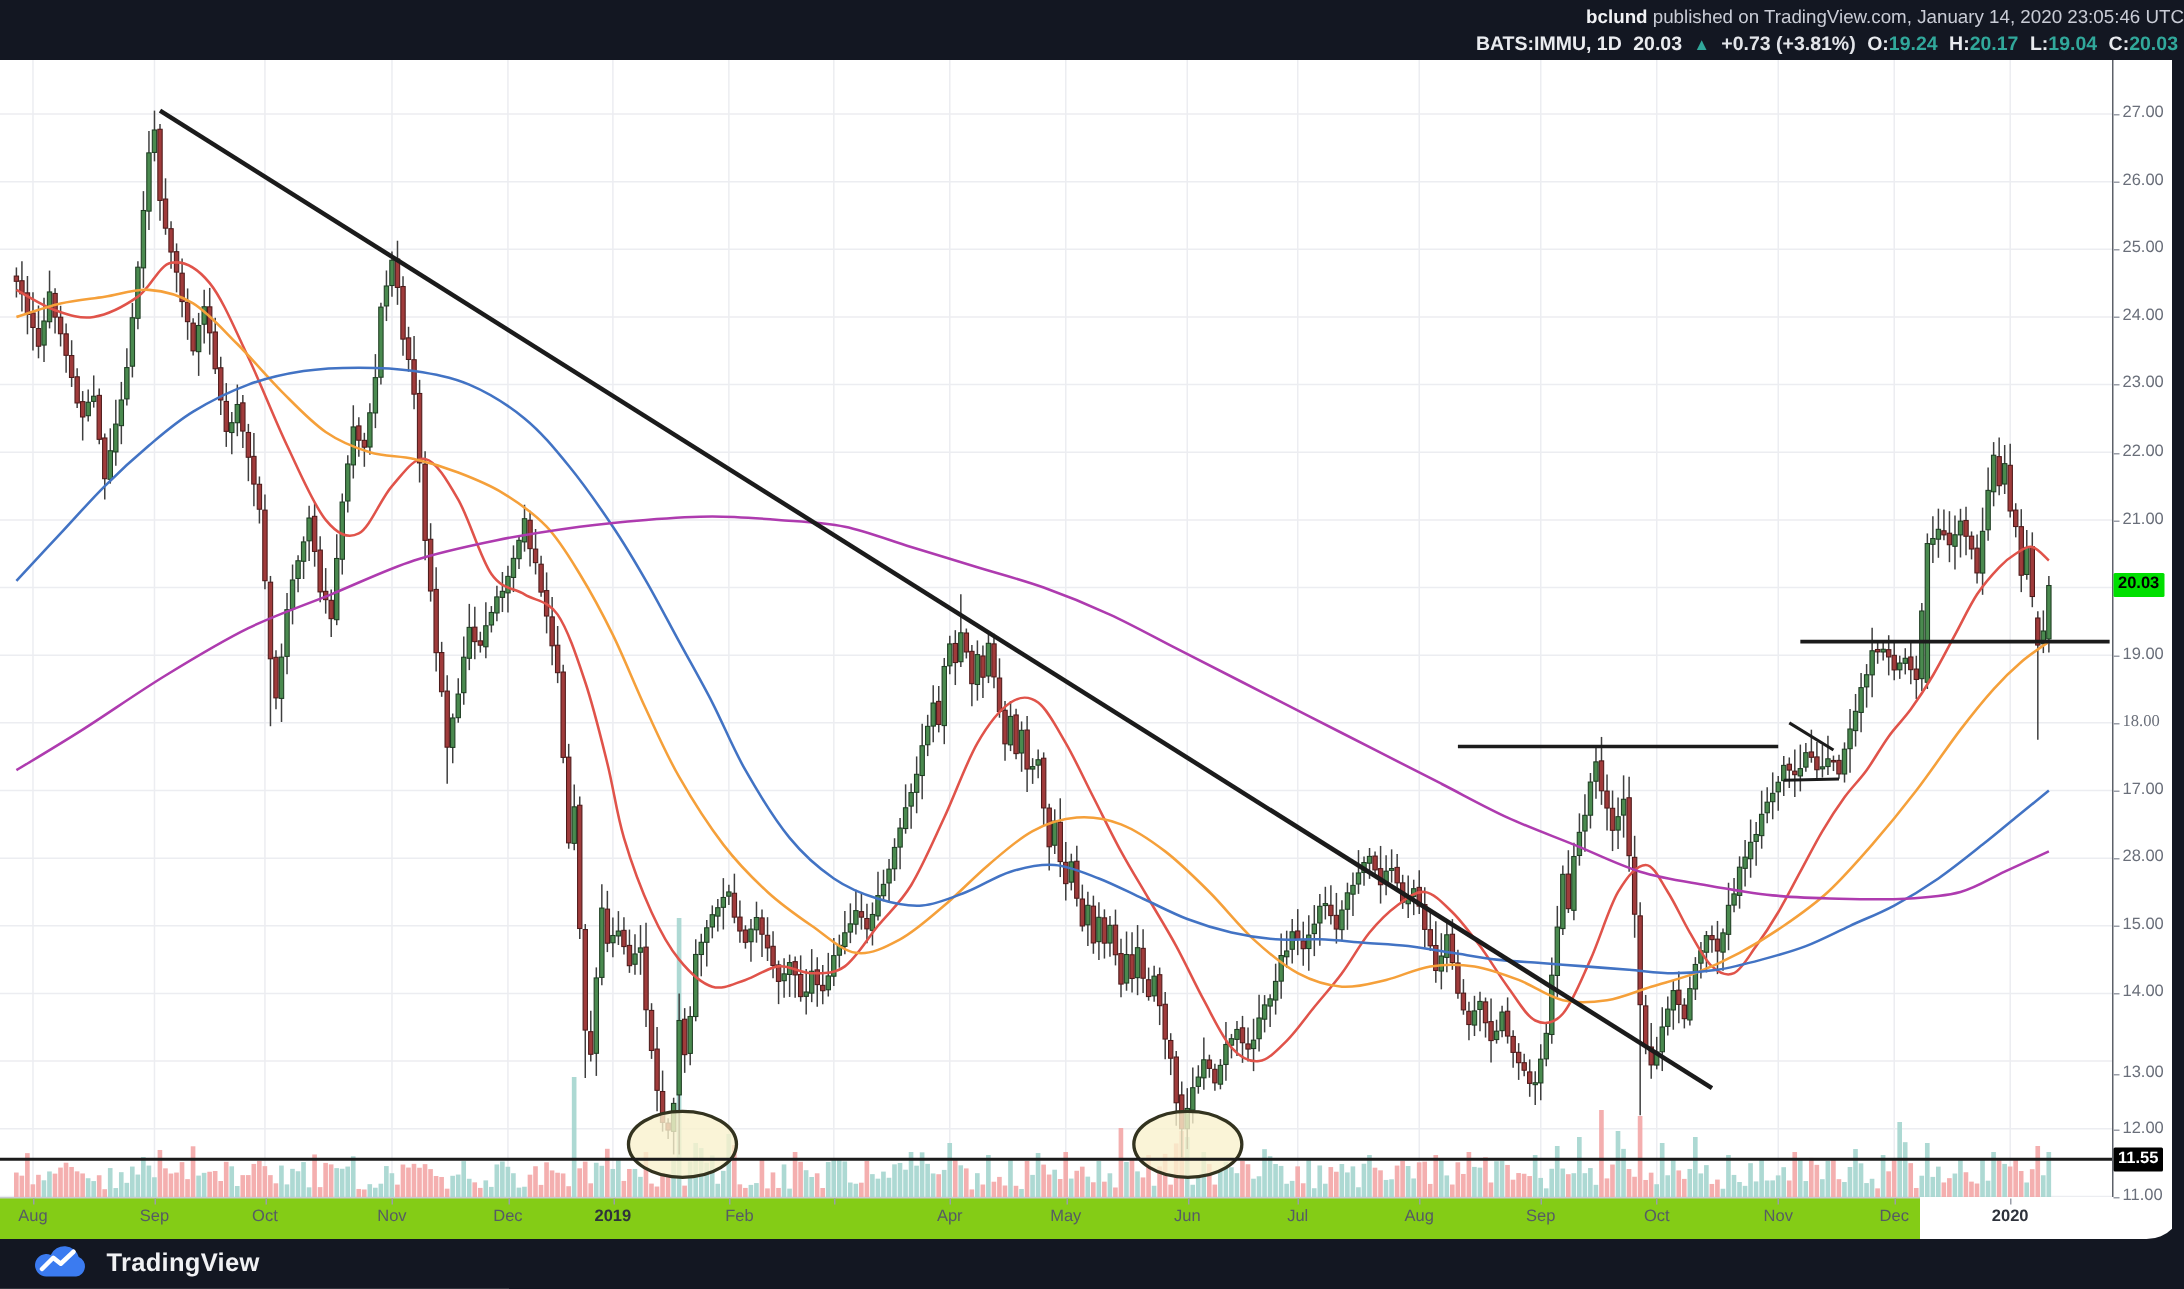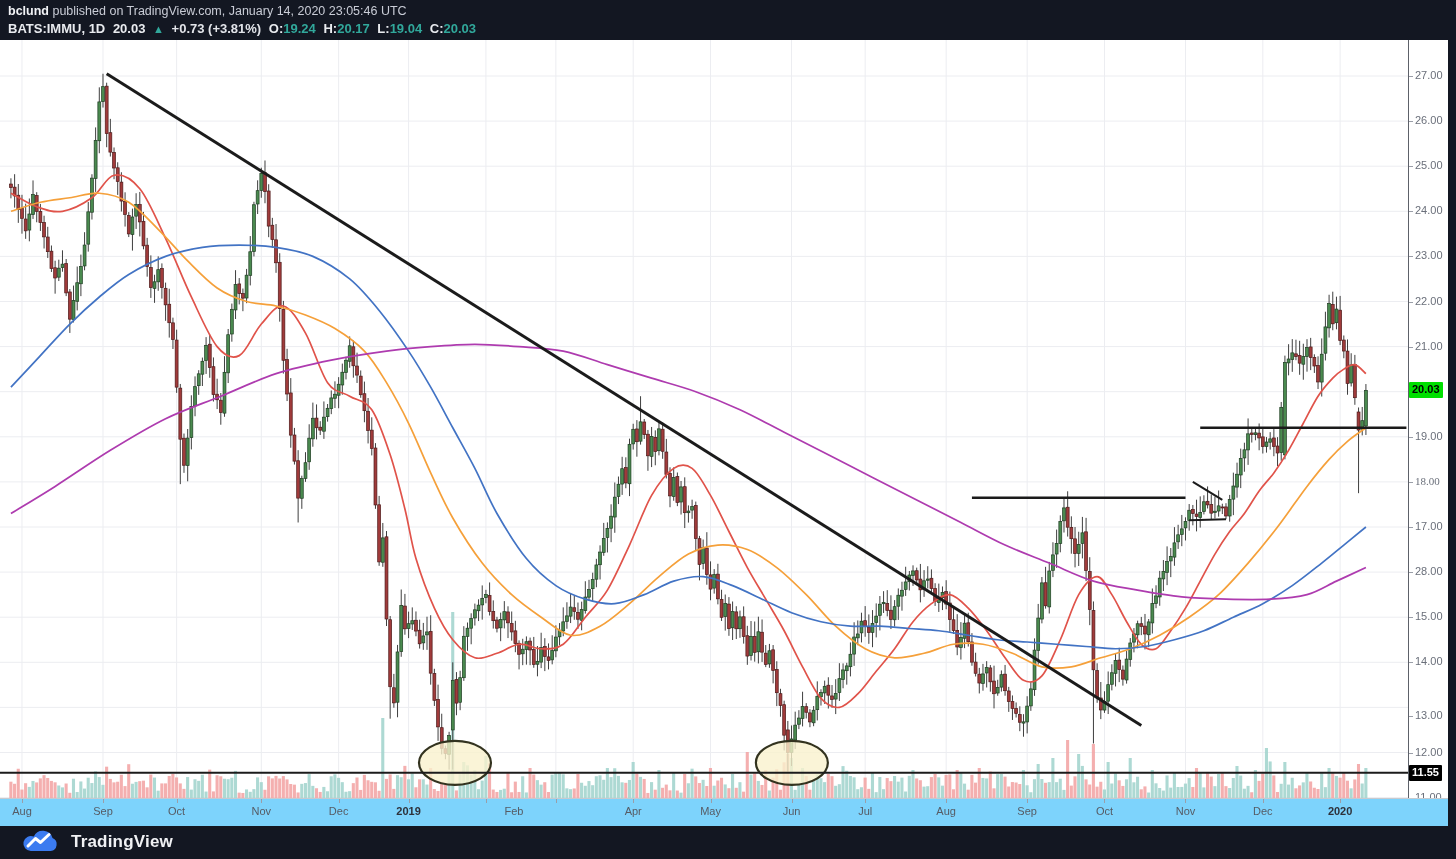--- a/index.html
+++ b/index.html
@@ -1,37 +1,37 @@
 <!DOCTYPE html>
 <html><head>
 <meta charset="utf-8">
 <style>
   html,body{margin:0;padding:0;background:#0d1017;}
   *{box-sizing:border-box;}
   .app{position:relative;width:1456px;height:859px;background:#131722;
        font-family:"Liberation Sans","DejaVu Sans",sans-serif;overflow:hidden;}
   
-  .pub-header{position:absolute;left:0;top:0;width:1456px;height:40px;background:#131722;padding:3px 0 0 8px;}
+  .pub-header{position:absolute;left:0;top:0;width:1456px;height:40px;background:#131722;padding:3px 0 0 8px;text-align:right;}
   .pub-line1{font-size:12.5px;color:#c9ccd6;line-height:17px;white-space:nowrap;}
   .pub-line1 .author{color:#f1f2f5;font-weight:700;}
   .pub-line2{font-size:13px;font-weight:700;color:#e9ebef;line-height:18px;white-space:nowrap;}
   .pub-line2 span{margin-right:4px;}
   .pub-line2 .teal{color:#31a89b;}
   .pub-line2 .chg{color:#e2e4e9;font-weight:600;}
   .pub-line2 .arr{font-size:11px;}
   
   .chart-wrap{position:absolute;left:0;top:40px;width:1456px;height:786px;background:#ffffff;border-radius:25px;}
   #plot{position:absolute;left:0;top:0;width:1408px;height:758px;display:block;background:#ffffff;}
   .price-axis{position:absolute;left:1408px;top:0;width:40px;height:758px;background:#ffffff;
               border-left:1px solid #5d6169;}
   .pt{position:absolute;left:6px;font-size:11px;color:#6a6f7a;white-space:nowrap;}
   .pt::before{content:"";position:absolute;left:-6px;top:7px;width:4px;height:1px;background:#9a9ea8;}
   .badge{position:absolute;left:0px;height:16px;font-size:11px;font-weight:700;
          padding:1px 3px 0 3px;border-radius:1px;white-space:nowrap;}
-  .time-axis{position:absolute;left:0;top:758px;width:1448px;height:28px;background:#7dd3fc;
+  .time-axis{position:absolute;left:0;top:758px;width:1280px;height:28px;background:#84cc16;
              border-top:1px solid #c7cacF;}
   .tt{position:absolute;top:6px;font-size:11px;color:#565b64;transform:translateX(-50%);white-space:nowrap;}
   .tt.major{color:#2e323b;font-weight:700;}
   .tick-stub{position:absolute;top:0;width:1px;height:4px;background:#9a9ea8;}
   .right-gutter{position:absolute;left:1448px;top:0;width:8px;height:786px;background:#131722;}
   
   .footer{position:absolute;left:0;top:826px;width:1456px;height:33px;background:#131722;}
   .brand{position:absolute;left:20px;top:3px;display:flex;align-items:center;gap:9px;text-decoration:none;cursor:pointer;}
   .brand-text{color:#f0f1f4;font-size:17px;font-weight:700;letter-spacing:.2px;}
 </style>
@@ -1245,21 +1245,21 @@
         <div class="tt" style="left: 102.986px;">Sep</div>
         <div class="tick-stub" style="left: 176.626px;"></div>
         <div class="tt" style="left: 176.626px;">Oct</div>
         <div class="tick-stub" style="left: 261.312px;"></div>
         <div class="tt" style="left: 261.312px;">Nov</div>
         <div class="tick-stub" style="left: 338.634px;"></div>
         <div class="tt" style="left: 338.634px;">Dec</div>
         <div class="tick-stub" style="left: 408.592px;"></div>
         <div class="tt major" style="left: 408.592px;">2019</div>
         <div class="tick-stub" style="left: 485.914px;"></div>
-        <div class="tt" style="left: 514px;">Feb</div>
+        <div class="tt" style="left: 493px;">Feb</div>
         <div class="tick-stub" style="left: 555.872px;"></div>
         <div class="tt" style="left: 555.872px; margin-top: 21px;">Mar</div>
         <div class="tick-stub" style="left: 633.194px;"></div>
         <div class="tt" style="left: 633.194px;">Apr</div>
         <div class="tick-stub" style="left: 710.516px;"></div>
         <div class="tt" style="left: 710.516px;">May</div>
         <div class="tick-stub" style="left: 791.52px;"></div>
         <div class="tt" style="left: 791.52px;">Jun</div>
         <div class="tick-stub" style="left: 865.16px;"></div>
         <div class="tt" style="left: 865.16px;">Jul</div>

